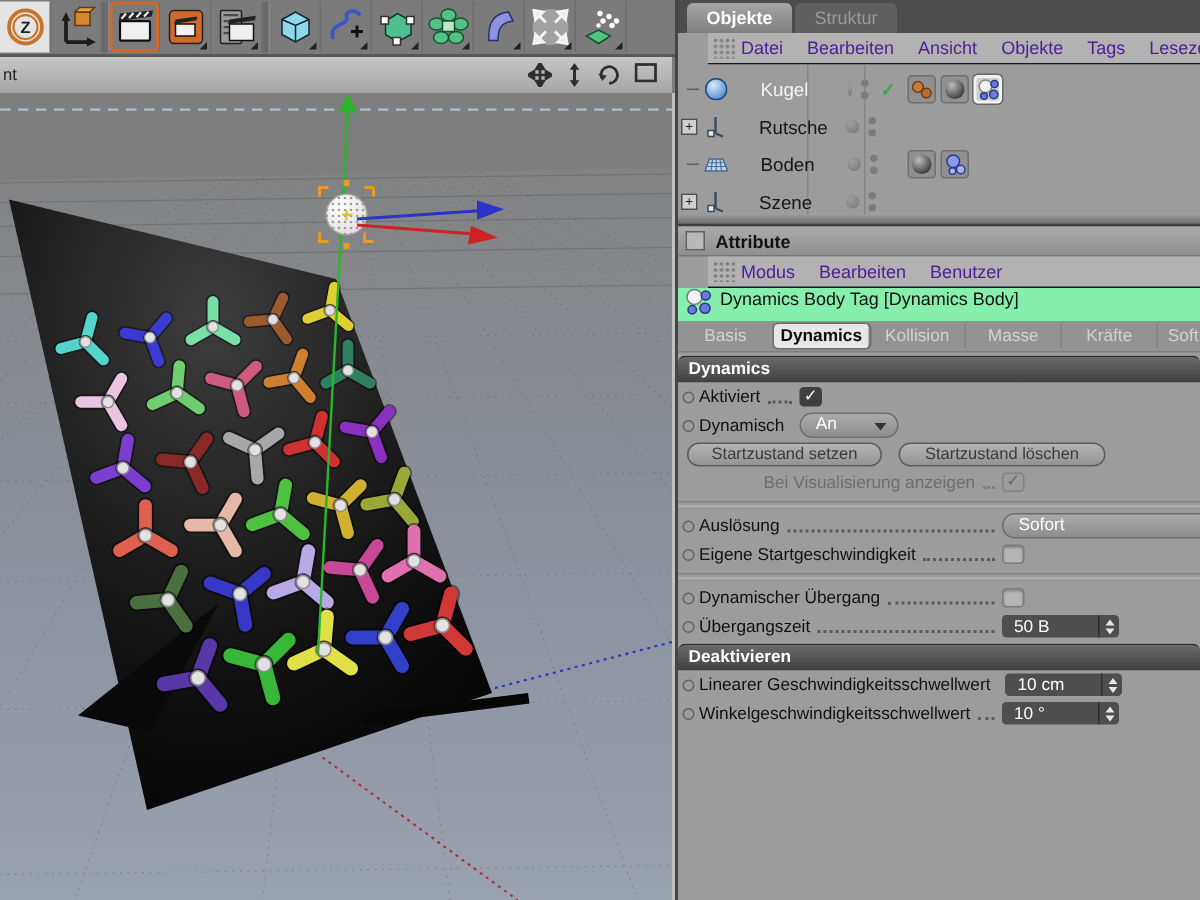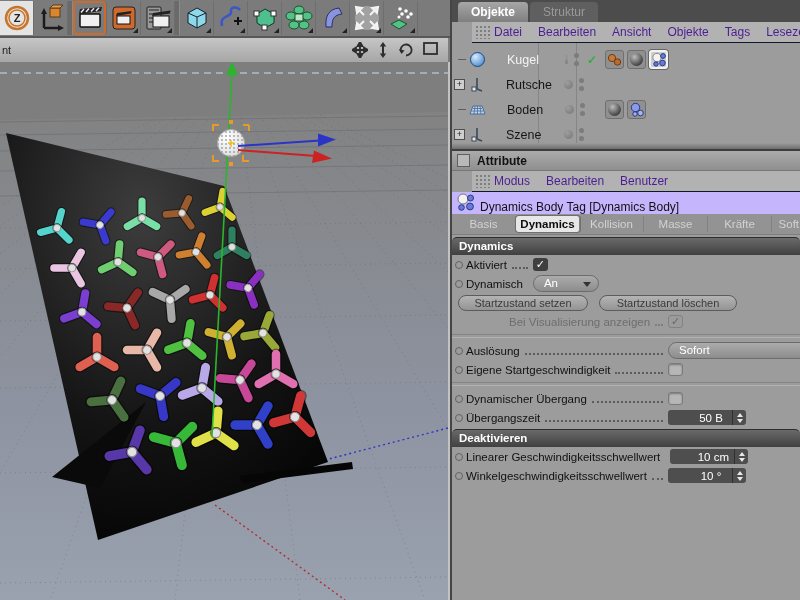--- a/index.html
+++ b/index.html
@@ -56,21 +56,21 @@
   .okcheck{color:#2fae47;font-weight:bold;font-size:12px;margin-left:2px;}
   .tagcell{display:flex;gap:3px;margin-left:8px;}
   .tag{width:19px;height:19px;border-radius:3px;background:#909090;border:1px solid #6f6f6f;
        display:flex;align-items:center;justify-content:center;box-sizing:border-box;}
   .tag.selected{background:#cdcdcd;border:2px solid #f2f2f2;box-shadow:0 0 0 1px #666;}
   #om-bottom{height:6px;background:linear-gradient(#9c9c9c,#6f6f6f);border-bottom:2px solid #3e3e3e;}
   
   #attr-title{height:19px;background:linear-gradient(#ababab,#8f8f8f);border-bottom:1px solid #777;
               display:flex;align-items:center;font-size:12px;font-weight:bold;color:#111;}
   #attr-title .sq{width:11px;height:11px;background:#b9b9b9;border:1px solid #5f5f5f;margin:0 7px 0 5px;}
-  #tagline{height:22px;display:flex;align-items:flex-end;font-size:12px;color:#111;background:#c4b5fd;}
+  #tagline{height:22px;display:flex;align-items:flex-start;font-size:12px;color:#111;background:#86efac;}
   #tagline .ticon{margin:0 6px 0 4px;}
   #atabs{height:20px;display:flex;align-items:center;border-bottom:1px solid #7e7e7e;background:#939393;overflow:hidden;}
   .atab{width:63px;flex:none;height:16px;line-height:16px;text-align:center;font-size:11.5px;
         color:#d2d2d2;border-right:1px solid #828282;overflow:hidden;white-space:nowrap;}
   .atab.active{background:#e7e7e7;color:#0d0d0d;font-weight:bold;border-radius:3px;
                box-shadow:0 0 0 1px #6f6f6f;}
   #attr-body{position:relative;font-size:11.5px;color:#111;}
   .sec{height:15px;background:linear-gradient(#6a6a6a,#404040);border-top:1px solid #2d2d2d;
        border-radius:5px 5px 0 0;color:#fff;font-weight:bold;padding:2px 0 0 7px;margin-top:2px;}
   .row{display:flex;align-items:center;height:19px;padding-left:3px;}
@@ -87,21 +87,21 @@
           width:13px;height:11px;}
   .cb.dis{background:#9b9b9b;border:1px solid #828282;color:#686868;width:13px;height:11px;line-height:11px;}
   .dd{height:15px;background:linear-gradient(#ababab,#8d8d8d);border:1px solid #6c6c6c;
       border-radius:9px;color:#fff;padding:0 20px 0 10px;line-height:15px;position:relative;
       white-space:nowrap;}
   .dd .caret{position:absolute;right:7px;top:6px;width:0;height:0;border-left:4px solid transparent;
              border-right:4px solid transparent;border-top:5px solid #333;}
   .pill{height:14px;border-radius:9px;background:linear-gradient(#b4b4b4,#949494);border:1px solid #5c5c5c;
         color:#3a3a3a;font-size:11px;line-height:14px;text-align:center;flex:none;}
   .num{width:78px;height:15px;background:#4e4e4e;border-radius:3px;color:#fff;display:flex;
-       align-items:center;padding-left:8px;position:relative;box-sizing:border-box;flex:none;justify-content:center;}
+       align-items:center;padding-left:8px;position:relative;box-sizing:border-box;flex:none;}
   .num .st{position:absolute;right:0;top:0;bottom:0;width:13px;border-left:1px solid #303030;
            display:flex;flex-direction:column;align-items:center;justify-content:center;gap:2px;}
   .num .st b{width:0;height:0;border-left:3px solid transparent;border-right:3px solid transparent;display:block;}
   .num .st .up{border-bottom:4px solid #e8e8e8;}
   .num .st .dn{border-top:4px solid #e8e8e8;}
   .hr{height:2px;border-top:1px solid #848484;border-bottom:1px solid #b2b2b2;margin:3px 0;}
 </style>
 </head>
 <body>
 

